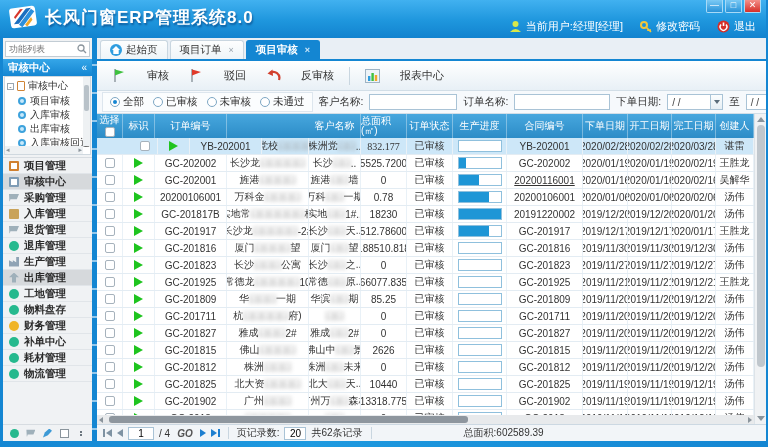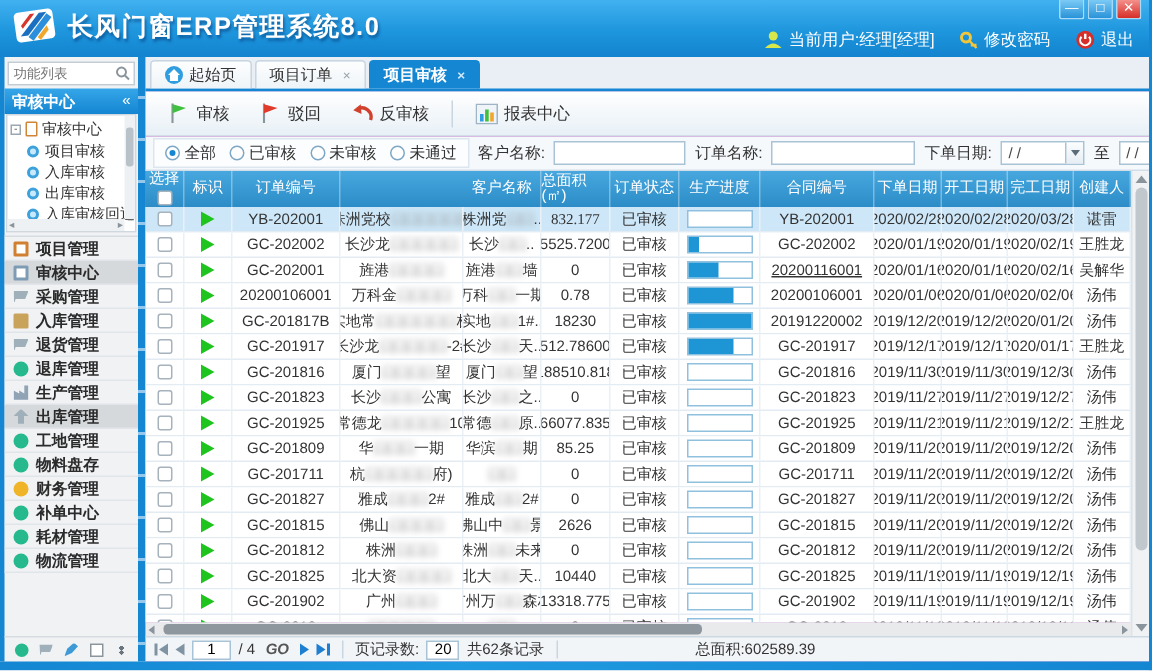--- a/index.html
+++ b/index.html
@@ -63,32 +63,32 @@
   .sb-foot { height:17px; flex:none; border-top:1px solid #d7dce1; display:flex; align-items:center; justify-content:space-around; padding:0 3px; }
   .fic { width:9px; height:9px; }
   .fic.circle { background:#26b98e; border-radius:50%; }
   .fic.cart { background:#9fb0ba; clip-path:polygon(0 15%,100% 15%,78% 68%,14% 68%,8% 88%,4% 88%); }
   .fic.pen { background:#3d9ad6; clip-path:polygon(0 100%,20% 45%,70% 0,100% 25%,55% 75%); }
   .fic.report { border:1px solid #8a949c; background:#fff; }
   .fic.more { background:radial-gradient(circle 1.5px,#6b757d 95%,transparent) 50% 20%/4px 4px no-repeat,
               radial-gradient(circle 1.5px,#6b757d 95%,transparent) 50% 80%/4px 4px no-repeat; }
 
   
-  .main { flex:1; display:flex; flex-direction:column; min-width:0; min-height:0; background:#a21caf; }
+  .main { flex:1; display:flex; flex-direction:column; min-width:0; min-height:0; background:#404040; }
   .tabs { height:23px; flex:none; background:#e9eff5; display:flex; align-items:flex-end; padding-left:3px; border-bottom:2px solid #1486d2; }
   .tab { height:19px; display:flex; align-items:center; gap:4px; padding:0 9px; font-size:10.5px; color:#333;
          background:linear-gradient(#fdfefe,#eef4f8); border:1px solid #c9d6e0; border-bottom:none; border-radius:3px 3px 0 0; margin-right:2px; cursor:default; }
   .tab.active { background:#1486d2; color:#fff; font-weight:bold; border-color:#1486d2; }
   .tab .x { font-size:9px; color:#9aa4ad; margin-left:3px; }
   .tab.active .x { color:#cfe8fa; }
   .home-ic { width:12px; height:12px; background:#2f9ddf; border-radius:50%; display:flex; align-items:center; justify-content:center; }
 
   .toolbar { height:30px; flex:none; background:linear-gradient(#ffffff,#e8f0f6); border-bottom:1px solid #d2dee7;
              display:flex; align-items:center; padding:0 6px; gap:2px; }
-  .tbtn { display:flex; align-items:center; gap:4px; font-size:11px; color:#333; padding:3px 9px; border-radius:2px; cursor:default; }
+  .tbtn { display:flex; align-items:center; gap:20px; font-size:11px; color:#333; padding:3px 9px; border-radius:2px; cursor:default; }
   .vsep { width:1px; height:18px; background:#c9d6e0; margin:0 4px; }
 
   .filters { height:23px; flex:none; background:#f6f9fc; border-bottom:1px solid #d2dee7; display:flex; align-items:center;
              font-size:10.5px; color:#333; padding:0 5px; gap:6px; white-space:nowrap; overflow:hidden; }
   .radio-group { display:flex; align-items:center; gap:9px; border:1px solid #dde6ee; padding:2px 7px; background:#fbfdfe; }
   .radio-item { display:flex; align-items:center; gap:3px; cursor:default; }
   .radio { width:10px; height:10px; border:1px solid #7da7c4; border-radius:50%; background:#fff; position:relative; flex:none; }
   .radio.on::after { content:""; position:absolute; inset:2px; border-radius:50%; background:#1486d2; }
   .fin { height:16px; border:1px solid #a9c3d6; background:#fff; outline:none; font-size:10px; padding:0 3px; }
   .fin.customer { width:88px; } .fin.order { width:96px; }
@@ -99,21 +99,21 @@
   .caret { width:0; height:0; border-left:3px solid transparent; border-right:3px solid transparent; border-top:4px solid #5a6c7a; }
 
   
   .table-zone { flex:1; display:flex; min-height:0; }
   .tableside { flex:1; display:flex; flex-direction:column; min-width:0; }
   .thead { height:24px; flex:none; background:linear-gradient(#47a7de,#2c8cc7); display:flex; color:#fff; font-size:10px; }
   .th { display:flex; flex-direction:column; align-items:center; justify-content:center; gap:1px;
         border-right:1px solid rgba(255,255,255,.35); line-height:1.05; overflow:hidden; flex:none; }
   .tbody { flex:1; min-height:0; overflow:hidden; background:#fff; }
   .tr { display:flex; height:17px; border-bottom:1px solid #e3ecf3; align-items:stretch; font-size:10px; color:#333; background:#fff; }
-  .tr.sel { background:#cde7f8; }
+  .tr.sel { background:#cde7f8;padding-left:35px; }
   .td { display:flex; align-items:center; justify-content:center; border-right:1px solid #e9f1f7; overflow:hidden; white-space:nowrap; flex:none; }
   .chk { width:10px; height:10px; border:1px solid #a6b2bc; background:#fff; border-radius:2px; }
   .play { width:0; height:0; border-top:5px solid transparent; border-bottom:5px solid transparent; border-left:9px solid #1fc41f; }
   .blur { color:#8f8f8f; filter:blur(2px); letter-spacing:-1px; }
   .pbox { width:44px; height:12px; border:1px solid #8fc0dd; background:#fff; }
   .pfill { height:100%; background:#1e96d6; }
 
   .vscroll { width:12px; flex:none; background:#f0f2f4; border-left:1px solid #dde3e8; display:flex; flex-direction:column; align-items:center; }
   .varr { width:0; height:0; margin:3px 0; border-left:4px solid transparent; border-right:4px solid transparent; }
   .varr.up { border-bottom:5px solid #8a949c; }

